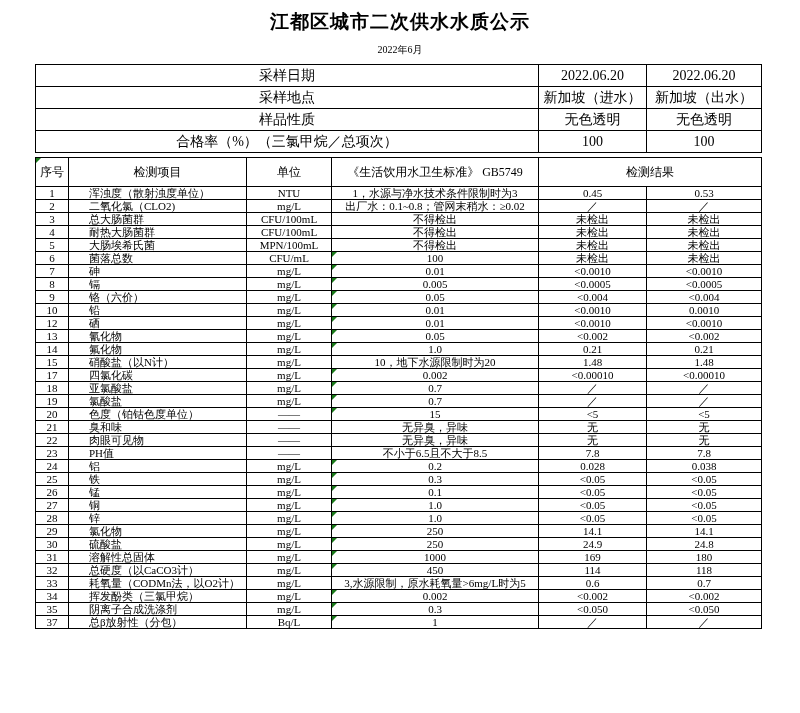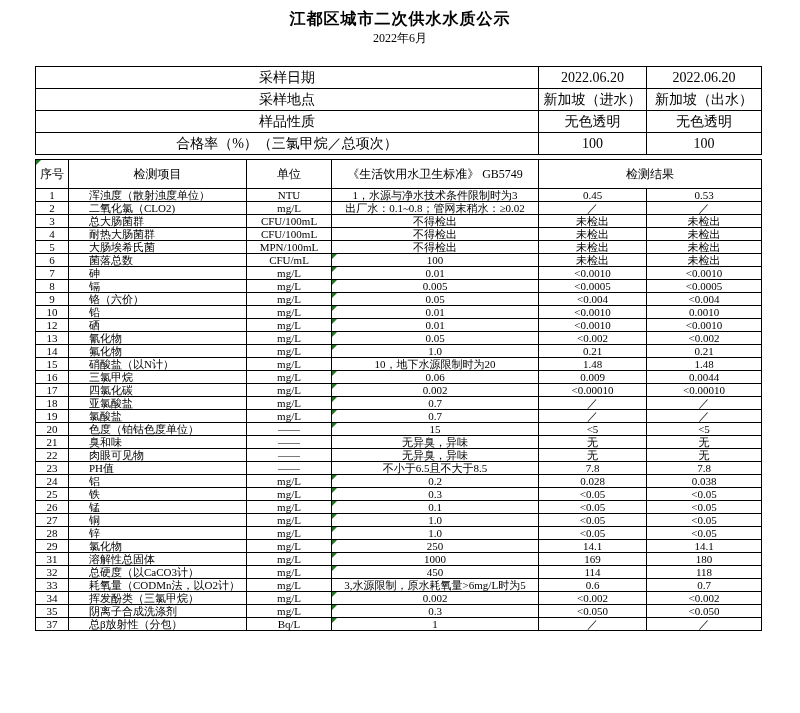--- a/index.html
+++ b/index.html
@@ -5,31 +5,31 @@
   * { box-sizing: border-box; }
   html, body {
     margin: 0; padding: 0;
     width: 800px; height: 713px;
     background: #ffffff;
     color: #000;
     font-family: "Liberation Serif", "DejaVu Serif", serif;
   }
   .page { width: 800px; height: 713px; overflow: hidden; }
   .title {
-    margin: 9px 0 0 0;
+    margin: 9px 0 8px 0;
     text-align: center;
-    font-size: 16px;
+    font-size: 19px;
     font-weight: bold;
     font-family: "Liberation Sans", "DejaVu Sans", sans-serif;
     letter-spacing: 1px;
   }
   .subtitle {
     text-align: center;
-    font-size: 12px;
-    margin-bottom: 19px;
+    font-size: 10px;
+    margin-bottom: 7px;
   }
   .tables { margin-left: 35px; width: 726px; }
   table { border-collapse: collapse; table-layout: fixed; width: 726px; }
   td, th { padding: 0; }
   
   .info-table { margin-bottom: 4px; }
   .info-table td {
     border: 1px solid #000;
     height: 22px;
     text-align: center;
@@ -231,28 +231,20 @@
           </tr>
           <tr>
             <td>15</td>
             <td class="item-cell">硝酸盐（以N计）</td>
             <td>mg/L</td>
             <td>10，地下水源限制时为20</td>
             <td>1.48</td>
             <td>1.48</td>
           </tr>
           <tr>
-            <td>16</td>
-            <td class="item-cell">三氯甲烷</td>
-            <td>mg/L</td>
-            <td class="gt">0.06</td>
-            <td>0.009</td>
-            <td>0.0044</td>
-          </tr>
-          <tr>
             <td>17</td>
             <td class="item-cell">四氯化碳</td>
             <td>mg/L</td>
             <td class="gt">0.002</td>
             <td>&lt;0.00010</td>
             <td>&lt;0.00010</td>
           </tr>
           <tr>
             <td>18</td>
             <td class="item-cell">亚氯酸盐</td>
@@ -343,20 +335,28 @@
           </tr>
           <tr>
             <td>29</td>
             <td class="item-cell">氯化物</td>
             <td>mg/L</td>
             <td class="gt">250</td>
             <td>14.1</td>
             <td>14.1</td>
           </tr>
           <tr>
+            <td>30</td>
+            <td class="item-cell">硫酸盐</td>
+            <td>mg/L</td>
+            <td class="gt">250</td>
+            <td>24.9</td>
+            <td>24.8</td>
+          </tr>
+          <tr>
             <td>31</td>
             <td class="item-cell">溶解性总固体</td>
             <td>mg/L</td>
             <td class="gt">1000</td>
             <td>169</td>
             <td>180</td>
           </tr>
           <tr>
             <td>32</td>
             <td class="item-cell">总硬度（以CaCO3计）</td>

